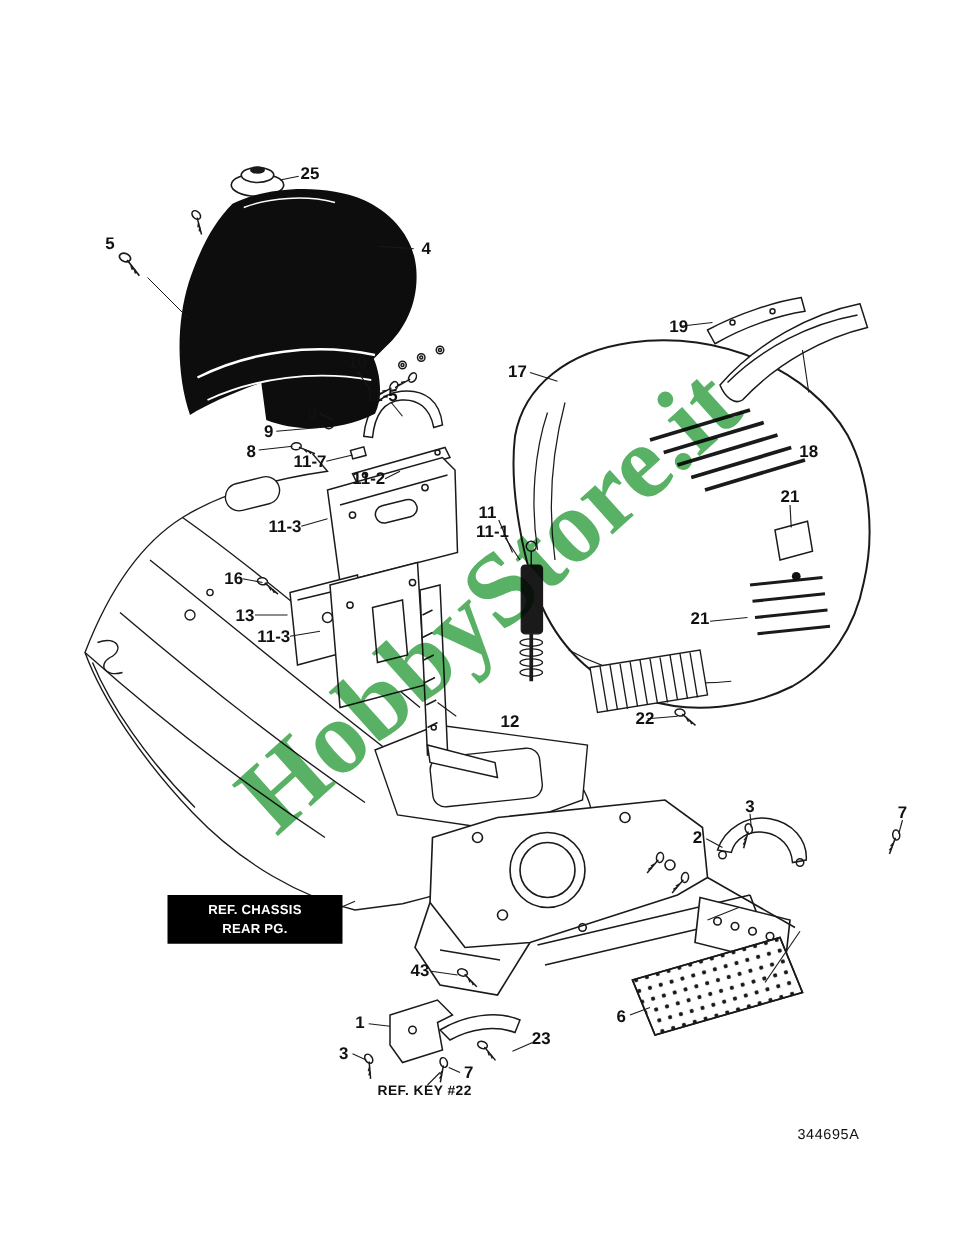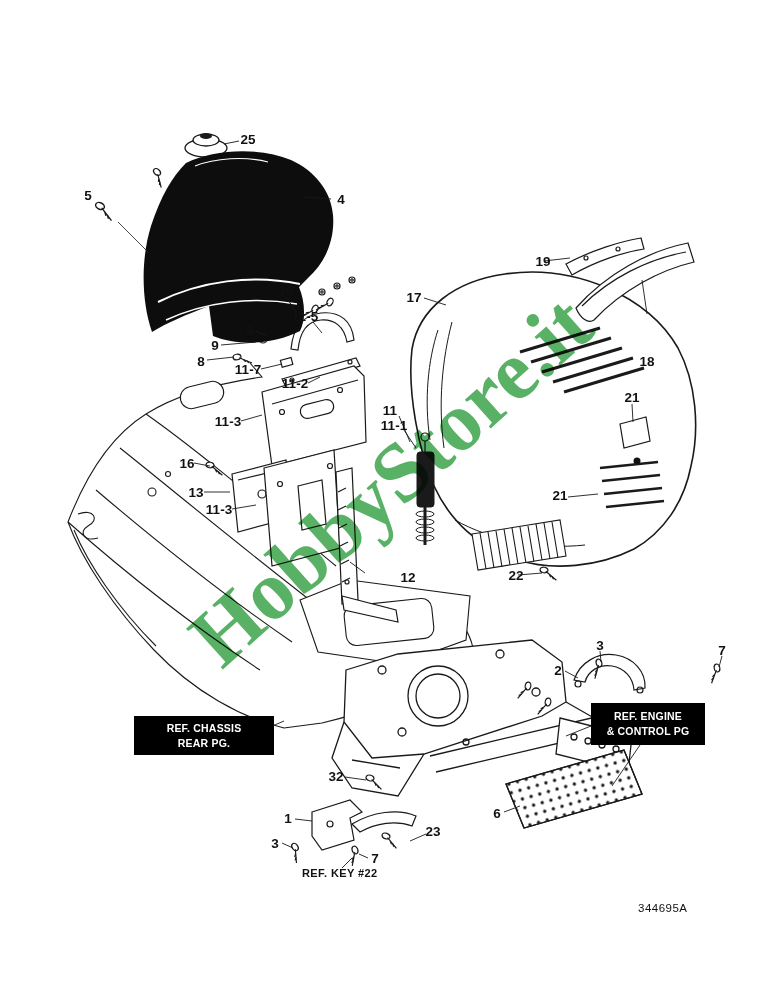--- a/index.html
+++ b/index.html
@@ -254,34 +254,30 @@
       <span class="callout" style="left: 187px; top: 463px;">16</span>
       <span class="callout" style="left: 196px; top: 492px;">13</span>
       <span class="callout" style="left: 219px; top: 509px;">11-3</span>
       <span class="callout" style="left: 632px; top: 397px;">21</span>
       <span class="callout" style="left: 560px; top: 495px;">21</span>
       <span class="callout" style="left: 496px; top: 575px; margin-left: 20px;">22</span>
       <span class="callout" style="left: 372px; top: 577px; margin-left: 36px;">12</span>
       <span class="callout" style="left: 600px; top: 645px;">3</span>
       <span class="callout" style="left: 722px; top: 650px;">7</span>
       <span class="callout" style="left: 558px; top: 670px;">2</span>
-      <span class="callout" style="left: 336px; top: 776px;">32</span>
+      <span class="callout" style="left: 336px; top: 776px;">43</span>
       <span class="callout" style="left: 288px; top: 818px;">1</span>
       <span class="callout" style="left: 275px; top: 843px;">3</span>
       <span class="callout" style="left: 433px; top: 831px;">23</span>
       <span class="callout" style="left: 375px; top: 858px;">7</span>
       <span class="callout" style="left: 497px; top: 813px;">6</span>
     </div>
 
   <div class="ref-box chassis">
     <div>REF. CHASSIS</div>
     <div>REAR PG.</div>
   </div>
-  <div class="ref-box engine">
-    <div>REF. ENGINE</div>
-    <div>&amp; CONTROL PG</div>
-  </div>
 
   <div class="ref-key">REF. KEY #22</div>
   <div class="drawing-number">344695A</div>
 
   <div class="watermark" style="color: rgb(46, 158, 62);">HobbyStore.it</div>
 </div>
 
 </body></html>

